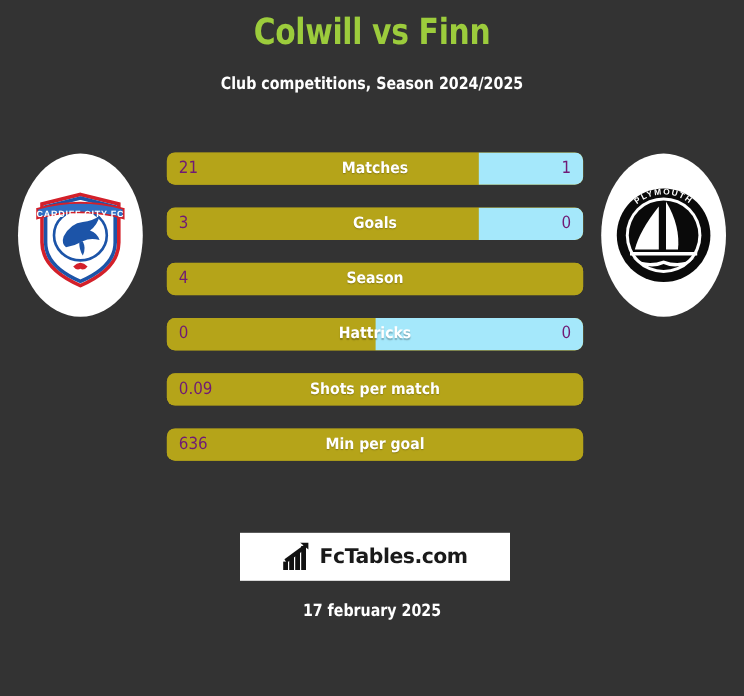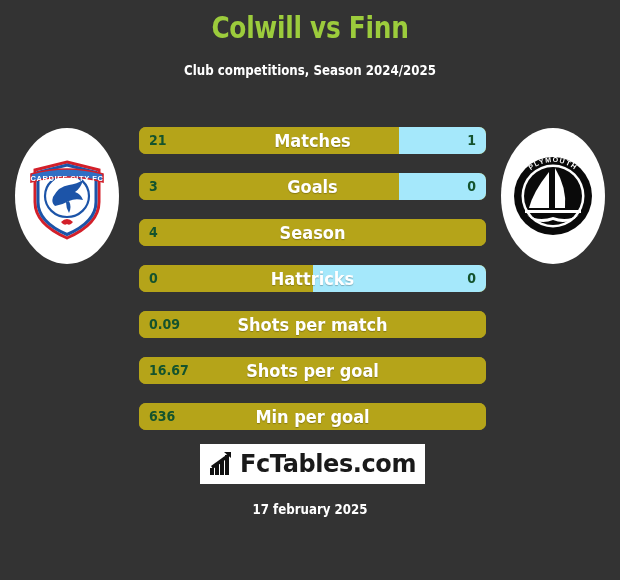--- a/index.html
+++ b/index.html
@@ -101,34 +101,34 @@
     position: absolute;
     right: 0; top: 0; bottom: 0;
     background: #a5e8fb;
   }
   .bar-val {
     position: absolute;
     top: 0;
     height: 27px;
     line-height: 27px;
     font-size: 14px;
-    font-weight: bold;
-    color: #14532d;
+    font-weight: normal;
+    color: #701a75;
     font-family: "DejaVu Sans Condensed", "Liberation Sans Narrow", "Liberation Sans", sans-serif;
     white-space: nowrap;
   }
   .bar-val.left  { left: 10px; }
   .bar-val.right { right: 10px; }
   .bar-label {
     position: absolute;
     left: 0; right: 0; top: 0;
     height: 27px;
     line-height: 27px;
     text-align: center;
-    font-size: 18px;
+    font-size: 13px;
     font-weight: bold;
     color: #ffffff;
     font-family: "DejaVu Sans Condensed", "Liberation Sans Narrow", "Liberation Sans", sans-serif;
     white-space: nowrap;
     text-shadow: 0 1px 1px rgba(0,0,0,0.25);
   }
 
   
   #footer-logo {
     position: absolute;
@@ -136,21 +136,21 @@
     top: 444px;
     width: 225px;
     height: 40px;
     background: #ffffff;
     display: flex;
     align-items: center;
     justify-content: center;
     gap: 5px;
   }
   #footer-logo .fc-text {
-    font-size: 24px;
+    font-size: 17px;
     font-weight: bold;
     color: #1a1a1a;
     letter-spacing: -0.4px;
     font-family: "DejaVu Sans", sans-serif;
   }
   #date {
     position: absolute;
     top: 501px;
     left: 0;
     width: 620px;
@@ -247,27 +247,20 @@
   </div>
 
   <div class="bar-row">
     <div class="bar-left" style="width: 100%;"></div>
 
     <span class="bar-val left">0.09</span>
     <span class="bar-label">Shots per match</span>
 
   </div>
 
-  <div class="bar-row">
-    <div class="bar-left" style="width: 100%;"></div>
-
-    <span class="bar-val left">16.67</span>
-    <span class="bar-label">Shots per goal</span>
-
-  </div>
 
   <div class="bar-row">
     <div class="bar-left" style="width: 100%;"></div>
 
     <span class="bar-val left">636</span>
     <span class="bar-label">Min per goal</span>
 
   </div>
 </div>
 

